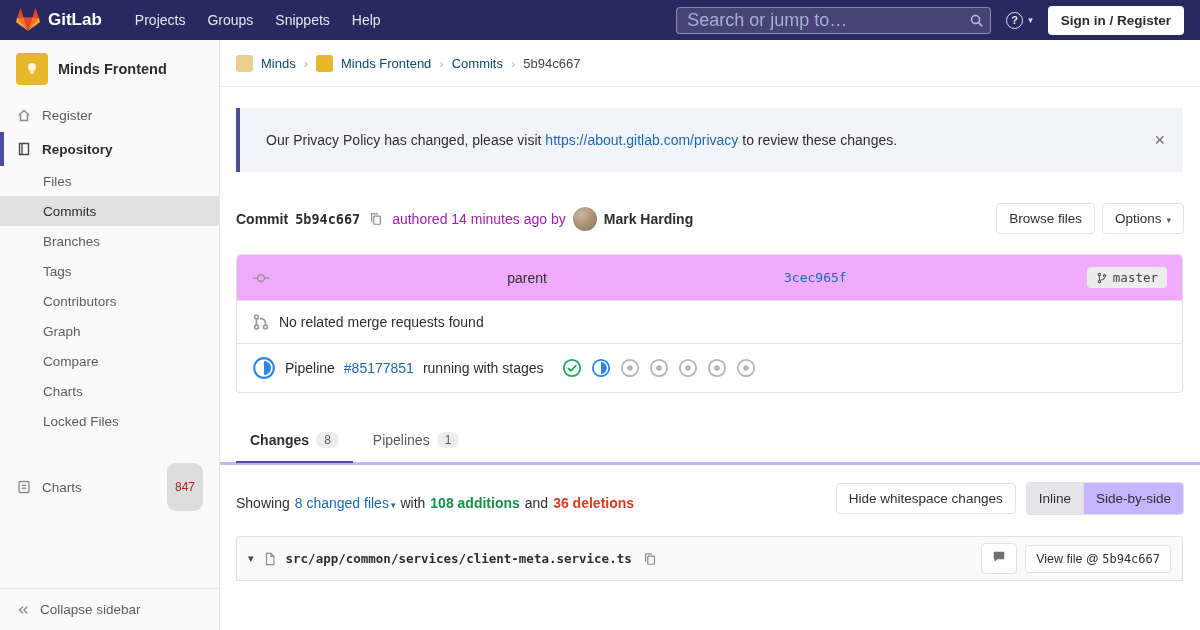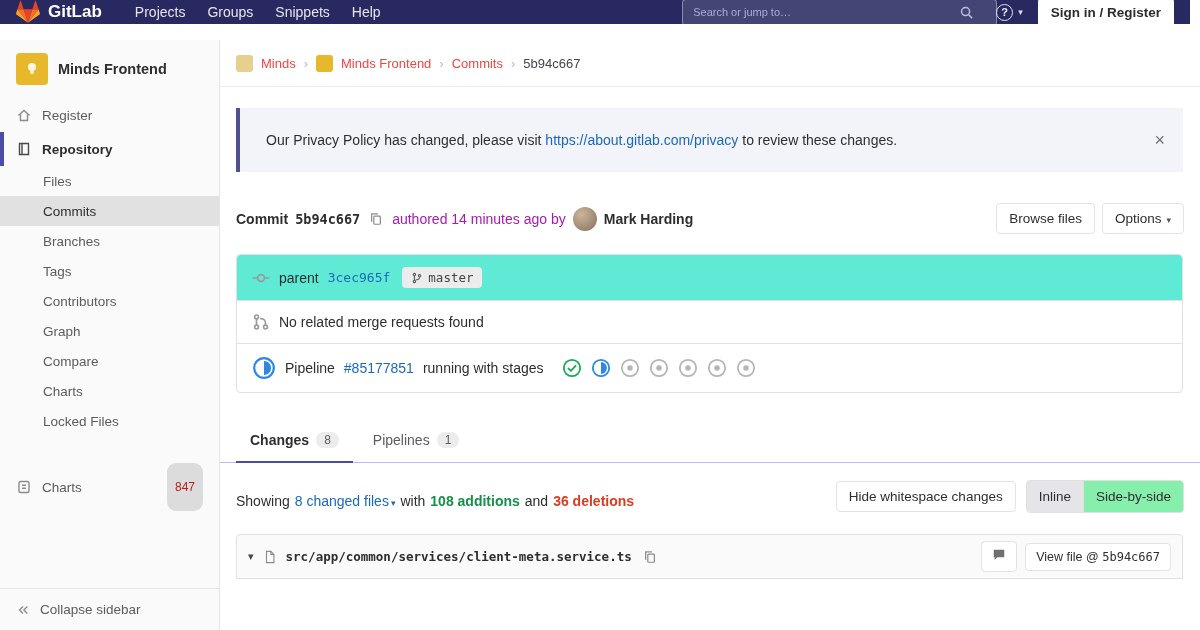--- a/index.html
+++ b/index.html
@@ -7,35 +7,35 @@
   body {
     width:1200px; height:630px; overflow:hidden; position:relative;
     font-family:"Liberation Sans","DejaVu Sans",sans-serif;
     font-size:14px; color:#2e2e2e; background:#fff;
   }
   a { text-decoration:none; }
   button { font-family:inherit; cursor:pointer; }
 
   
   .topbar {
-    position:fixed; top:0; left:0; right:10px; height:24px; z-index:20;
+    position:fixed; top:0; left:0; right:0; height:40px; z-index:20;
     background:var(--navbar-bg,#292961);
     display:flex; align-items:center; justify-content:space-between; padding:0 16px;
   }
   .nav-left { display:flex; align-items:center; }
   .brand { display:flex; align-items:center; gap:8px; margin-right:22px; }
   .brand-text { color:#fff; font-size:17px; font-weight:bold; }
   .nav-menu { display:flex; list-style:none; margin:0; padding:0; }
   .nav-menu a { color:rgba(255,255,255,0.88); padding:11px 11px; font-size:14px; display:block; }
   .nav-right { display:flex; align-items:center; gap:15px; }
   .search-box { position:relative; width:315px; }
   .search-box input {
     width:100%; height:27px; background:rgba(255,255,255,0.13);
     border:1px solid rgba(255,255,255,0.38); border-radius:4px;
-    color:#84cc16; padding:0 28px 0 10px; font-size:11px; outline:none; font-family:inherit;margin-left:16px;
+    color:#84cc16; padding:0 28px 0 10px; font-size:18px; outline:none; font-family:inherit;
   }
   .search-box input::placeholder { color:#a9aed6; }
   .search-icon { position:absolute; right:7px; top:6px; display:inline-flex; }
   .help-menu { display:flex; align-items:center; gap:5px; cursor:pointer; }
   .q-circle {
     width:17px; height:17px; border:1.5px solid rgba(255,255,255,0.85); border-radius:50%;
     display:flex; align-items:center; justify-content:center;
     color:rgba(255,255,255,0.9); font-size:11px; font-weight:bold;
   }
   .nav-caret { font-size:9px; color:rgba(255,255,255,0.85); }
@@ -76,21 +76,21 @@
     display:flex; align-items:center; gap:10px; padding:13px 16px;
     border-top:1px solid #e5e5e5; color:#5c5c5c; font-size:13.5px; cursor:pointer;
   }
 
   
   .main { margin-left:220px; margin-top:40px; }
   .breadcrumbs {
     display:flex; align-items:center; gap:8px; height:47px; padding:0 16px;
     border-bottom:1px solid #ececec; font-size:13px;
   }
-  .crumb-link { color:#ef4444; }
+  .crumb-link { color:#0c4a6e; }
   .crumb-sep { color:#b5b9cc; }
   .crumb-current { color:#43454f; }
   .crumb-avatar { width:17px; height:17px; border-radius:3px; flex:none; }
   .crumb-avatar.group { background:#e7cf8d; }
   .crumb-avatar.project { background:#e8b82c; }
 
   .banner {
     margin:21px 17px 0 16px; background:#f3f4fa; border-left:4px solid #50508e;
     display:flex; align-items:center; padding:12px 14px; font-size:14px;
   }
@@ -111,51 +111,51 @@
   .meta-spacer { flex:1; }
   .btn {
     background:#fff; border:1px solid #e3e3e3; border-radius:4px;
     padding:7px 12px; font-size:13.5px; color:#2e2e2e;
   }
   .btn .caret { font-size:9px; margin-left:5px; color:#555; }
   .commit-title { margin:25px 16px 0; font-size:23px; font-weight:bold; line-height:1.3; color:#2e2e2e; }
 
   .info-box { margin:20px 17px 0 16px; border:1px solid #e1e1e1; border-radius:4px; }
   .info-row { display:flex; align-items:center; gap:9px; padding:12px 15px; border-top:1px solid #e1e1e1; }
-  .info-row:first-child { border-top:none; background:#5eead4; border-radius:4px 4px 0 0; }
+  .info-row:first-child { border-top:none; background:#f0abfc; border-radius:4px 4px 0 0;justify-content:space-between; }
   .mono-link { font-family:"DejaVu Sans Mono","Liberation Mono",monospace; color:var(--link,#1b69b6); font-size:13px; }
   .branch-badge {
     display:inline-flex; align-items:center; gap:5px; background:#ececec;
     border-radius:4px; padding:3px 9px; margin-left:3px;
     font-family:"DejaVu Sans Mono","Liberation Mono",monospace; font-size:12.5px; color:#444;
   }
   .pipeline-link { color:var(--link,#1b69b6); }
   .stages { display:flex; align-items:center; gap:9px; margin-left:9px; }
   .ci-icon { display:inline-flex; }
 
-  .tabs { display:flex; gap:6px; margin-top:26px; border-bottom:1px solid #c4b5fd; padding:0 16px; }
+  .tabs { display:flex; gap:6px; margin-top:26px; border-bottom:3px solid #c4b5fd; padding:0 16px; }
   .tab {
     display:flex; align-items:center; gap:7px; padding:13px 14px;
     color:#5c5c5c; font-size:14px; border-bottom:2px solid transparent; margin-bottom:-1px;
   }
   .tab.active { color:#2e2e2e; font-weight:bold; border-bottom-color:var(--accent,#4b4ba8); }
   .tab-badge {
     background:#ececec; border-radius:10px; padding:1px 8px;
     font-size:12px; color:#5c5c5c; font-weight:normal;
   }
 
   .diff-summary { display:flex; align-items:center; justify-content:space-between; padding:17px 16px; }
   .summary-left { display:flex; align-items:center; gap:5px;margin-top:8px; }
   .link-blue { color:var(--link,#1b69b6); }
   .link-blue .caret { font-size:9px; color:var(--link,#1b69b6); margin-left:2px; }
   .additions { color:var(--additions,#168f48); font-weight:bold; }
   .deletions { color:var(--deletions,#db3b21); font-weight:bold; }
   .summary-right { display:flex; align-items:center; gap:10px; }
   .segmented { display:flex; border:1px solid #e0e0e0; border-radius:4px; overflow:hidden; }
-  .segmented button { background:#86efac; border:none; padding:8px 12px; font-size:13.5px; color:#2e2e2e; }
+  .segmented button { background:#c4b5fd; border:none; padding:8px 12px; font-size:13.5px; color:#2e2e2e; }
   .segmented button:first-child { border-right:1px solid #e0e0e0; }
   .segmented button.active { background:#e4e4e9; }
 
   .file-header {
     margin:4px 17px 0 16px; background:#fafafa; border:1px solid #e0e0e0;
     border-radius:4px 4px 0 0; display:flex; align-items:center; gap:9px; padding:6px 11px;
   }
   .file-caret { font-size:11px; color:#444; cursor:pointer; }
   .file-path {
     font-family:"DejaVu Sans Mono","Liberation Mono",monospace;

